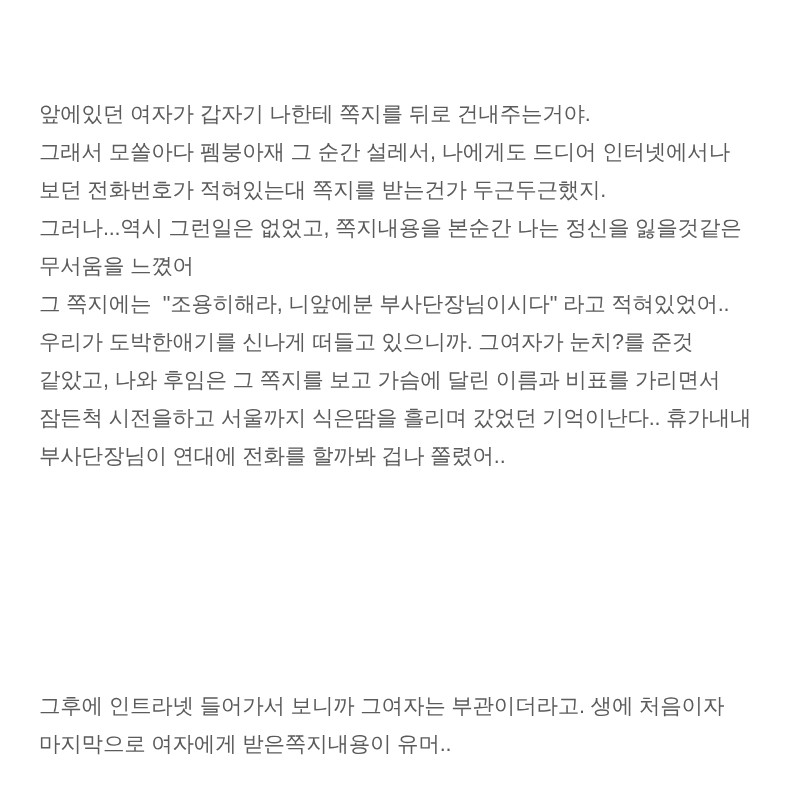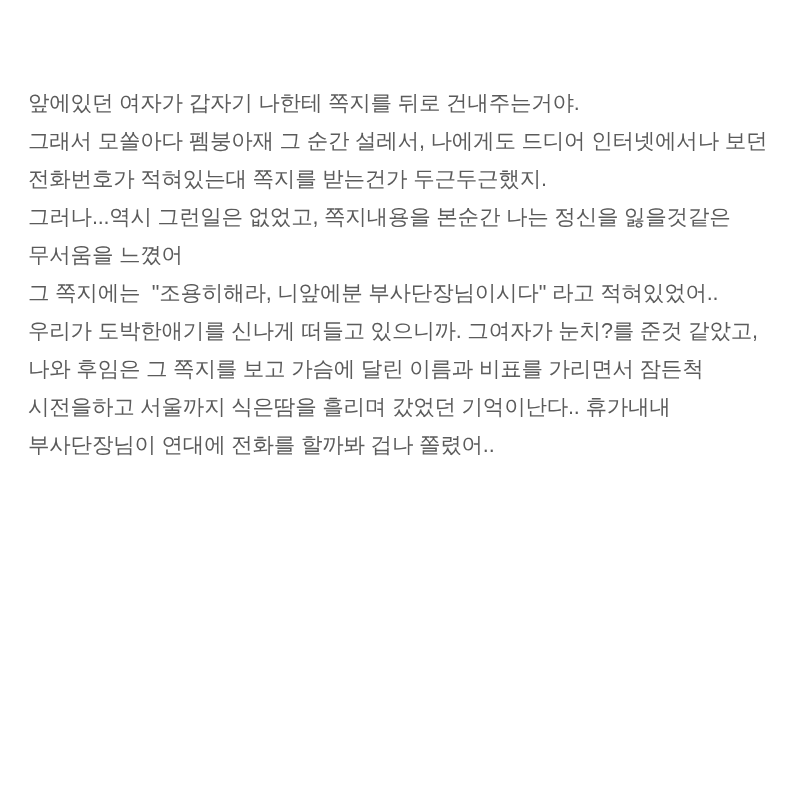--- a/index.html
+++ b/index.html
@@ -21,33 +21,34 @@
   }
   .text-body {
     color: #5b5b5b;
     font-size: 21.5px;
     line-height: 38px;
     letter-spacing: -0.2px;
     word-break: keep-all;
     white-space: pre-wrap;
   }
   .para {
-    margin: 0;
+    margin: 11px;
   }
   .spacer {
     height: 38px;
   }
 </style>
 </head>
 <body>
 
 <div class="page">
   <div class="text-body">
     <p class="para">앞에있던 여자가 갑자기 나한테 쪽지를 뒤로 건내주는거야.
 그래서 모쏠아다 펨붕아재 그 순간 설레서, 나에게도 드디어 인터넷에서나 보던 전화번호가 적혀있는대 쪽지를 받는건가 두근두근했지.
 그러나...역시 그런일은 없었고, 쪽지내용을 본순간 나는 정신을 잃을것같은 무서움을 느꼈어
 그 쪽지에는  "조용히해라, 니앞에분 부사단장님이시다" 라고 적혀있었어..
 우리가 도박한애기를 신나게 떠들고 있으니까. 그여자가 눈치?를 준것 같았고, 나와 후임은 그 쪽지를 보고 가슴에 달린 이름과 비표를 가리면서 잠든척 시전을하고 서울까지 식은땀을 흘리며 갔었던 기억이난다.. 휴가내내 부사단장님이 연대에 전화를 할까봐 겁나 쫄렸어..</p>
     <div class="spacer"></div>
+    <p class="para">그후에 인트라넷 들어가서 보니까 그여자는 부관이더라고. 생에 처음이자 마지막으로 여자에게 받은쪽지내용이 유머..</p>
     
     
   </div>
 </div>
 
 </body></html>

